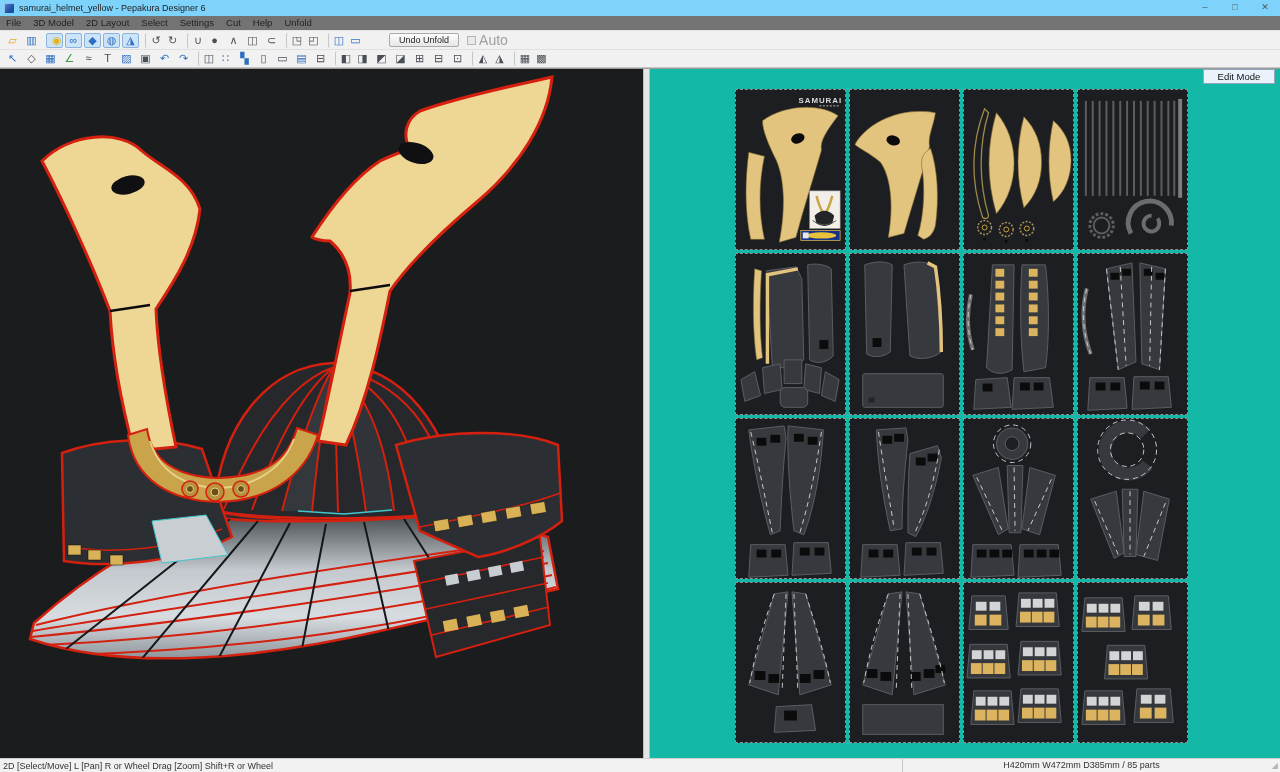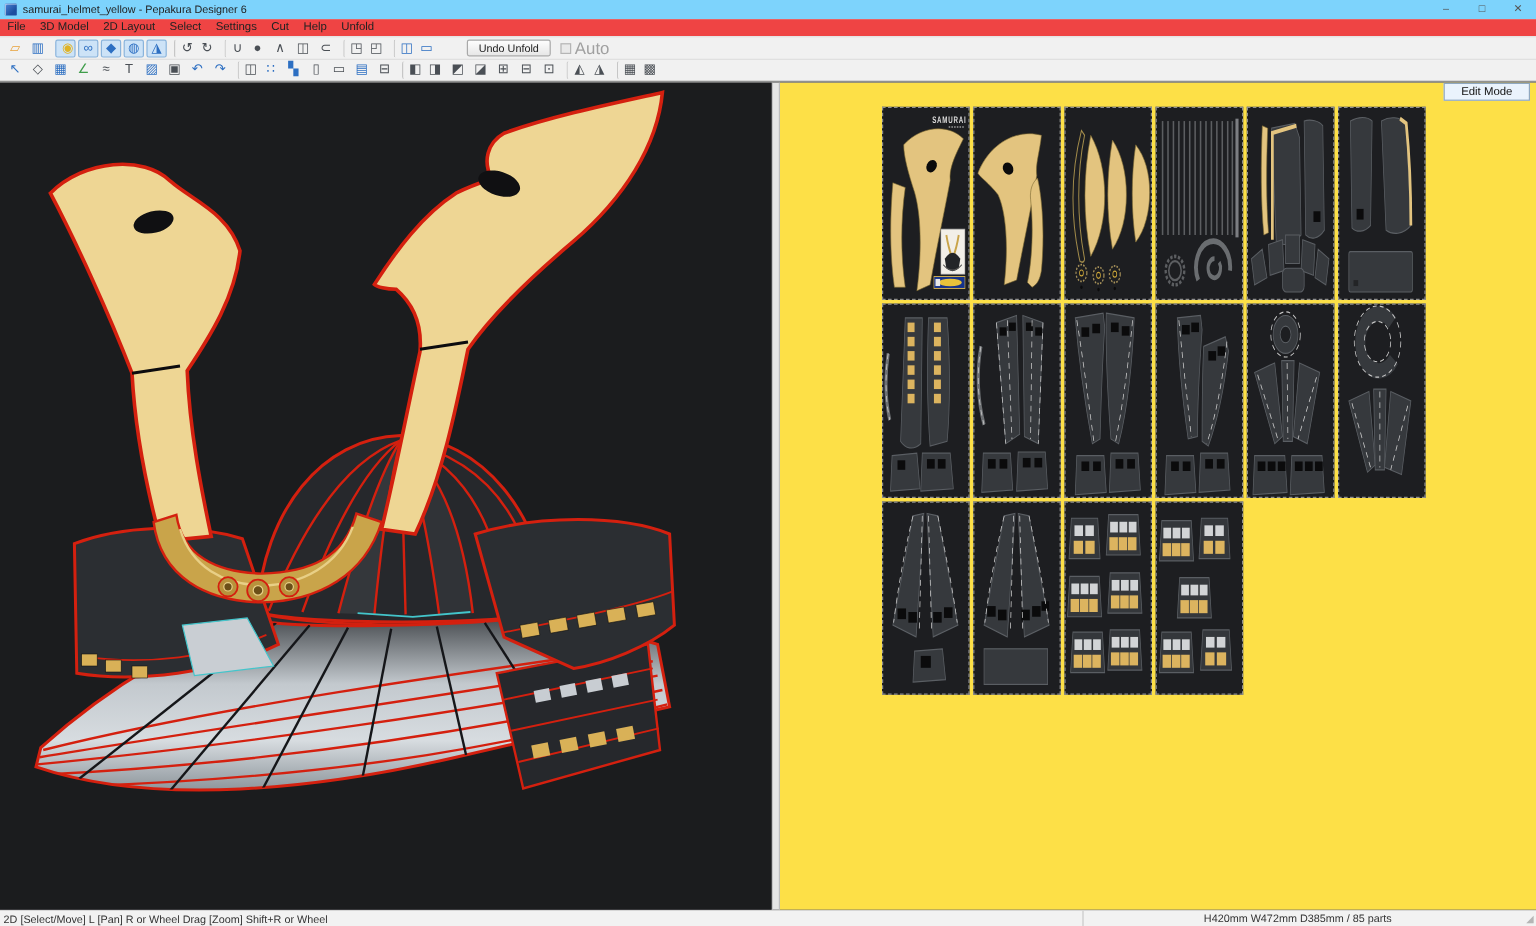--- a/index.html
+++ b/index.html
@@ -4,21 +4,21 @@
 <style>
   html,body{margin:0;padding:0}
   body{width:1280px;height:772px;overflow:hidden;background:#e9e9e9;
        font-family:"Liberation Sans",sans-serif;-webkit-font-smoothing:antialiased}
   
   .titlebar{height:16px;background:#7dd3fc;display:flex;align-items:center;font-size:9px;color:#222}
   .app-icon{width:10px;height:10px;margin:0 5px 0 4px;border-radius:1px;
             background:linear-gradient(135deg,#4d86d8 0%,#1c4fa0 70%);box-shadow:inset 1px 1px 0 rgba(255,255,255,.5)}
   .win-controls{margin-left:auto;display:flex;height:16px}
   .win-btn{width:30px;text-align:center;font-size:9px;color:#555;line-height:15px}
-  .menubar{height:15px;background:#ef4444;border-bottom:1px solid #e4e4e4;display:flex;align-items:center;
+  .menubar{height:15px;background:#737373;border-bottom:1px solid #e4e4e4;display:flex;align-items:center;
            font-size:9.5px;color:#222;box-sizing:border-box}
   .menu-item{padding:0 6px;line-height:14px}
   
   .toolbar{background:#f1f1f1;display:flex;align-items:center;padding-left:3px;box-sizing:border-box}
   .tb1{height:18px}
   .tb2{height:19px;border-top:1px solid #e0e0e0;border-bottom:1px solid #c4c4c4}
   .tbi{width:17px;height:15px;line-height:15px;text-align:center;font-size:11px;color:#4a4f55;
        border-radius:2px;margin:0 1px;box-sizing:border-box}
   .tbi.on{background:#cde3f7;border:1px solid #8ab4dc;line-height:13px}
   .c-folder{color:#e8a33d}.c-blue{color:#2d6fc2}.c-yellow{color:#e0b324}
@@ -26,25 +26,25 @@
   .sep{border-left:1px solid #c6c6c6;margin-left:5px !important;padding-left:4px}
   .tb-btn{font-size:9px;color:#222;padding:1px 9px;margin-left:24px;border:1px solid #a9a9a9;border-radius:2px;
           background:linear-gradient(#fdfdfd,#e7e7e7)}
   .auto-box{display:flex;align-items:center;margin-left:8px;color:#a0a0a0;font-size:14px}
   .auto-check{width:7px;height:7px;border:1px solid #b5b5b5;background:#e9e9e9;margin-right:3px}
   
   .main{height:690px;display:flex;background:#1b1c1e;position:relative;border-top:1px solid #9b9b9b;box-sizing:border-box}
   .pane3d{width:643px;height:100%;position:relative;background:#1b1c1e;overflow:hidden}
   .pane3d svg{display:block}
   .divider{width:7px;background:#e5e5e5;border-left:1px solid #bcbcbc;border-right:1px solid #bcbcbc;box-sizing:border-box}
-  .pane2d{flex:1;position:relative;background:#fde047;overflow:hidden}
+  .pane2d{flex:1;position:relative;background:#14b8a6;overflow:hidden}
   .editmode{position:absolute;top:0;right:5px;width:72px;height:15px;background:#eaf3fc;border:1px solid #8fa8c0;
             font-size:9.5px;line-height:14px;text-align:center;color:#111;box-sizing:border-box}
   .grid{position:absolute;left:85px;top:20px;width:453px;height:654px;display:grid;
-        grid-template-columns:repeat(6,1fr);grid-template-rows:repeat(4,1fr);gap:3px}
+        grid-template-columns:repeat(4,1fr);grid-template-rows:repeat(4,1fr);gap:3px}
   .page{background:#1d1e21;outline:1px dashed #8f8f8f;outline-offset:-1px}
   .page svg{display:block;width:100%;height:100%}
   
   .pp{fill:#36393d;stroke:#5a5e63;stroke-width:1}
   .pg{fill:#e3c47f;stroke:#7a6630;stroke-width:.6}
   .fold{fill:none;stroke:#c9c9c9;stroke-width:1;stroke-dasharray:5 4}
   .bk{fill:#0b0b0c}
   .thin{fill:none;stroke:#a08a4a;stroke-width:1.3}
   
   .statusbar{height:14px;background:#f2f2f2;border-top:1px solid #cfcfcf;display:flex;align-items:center;

